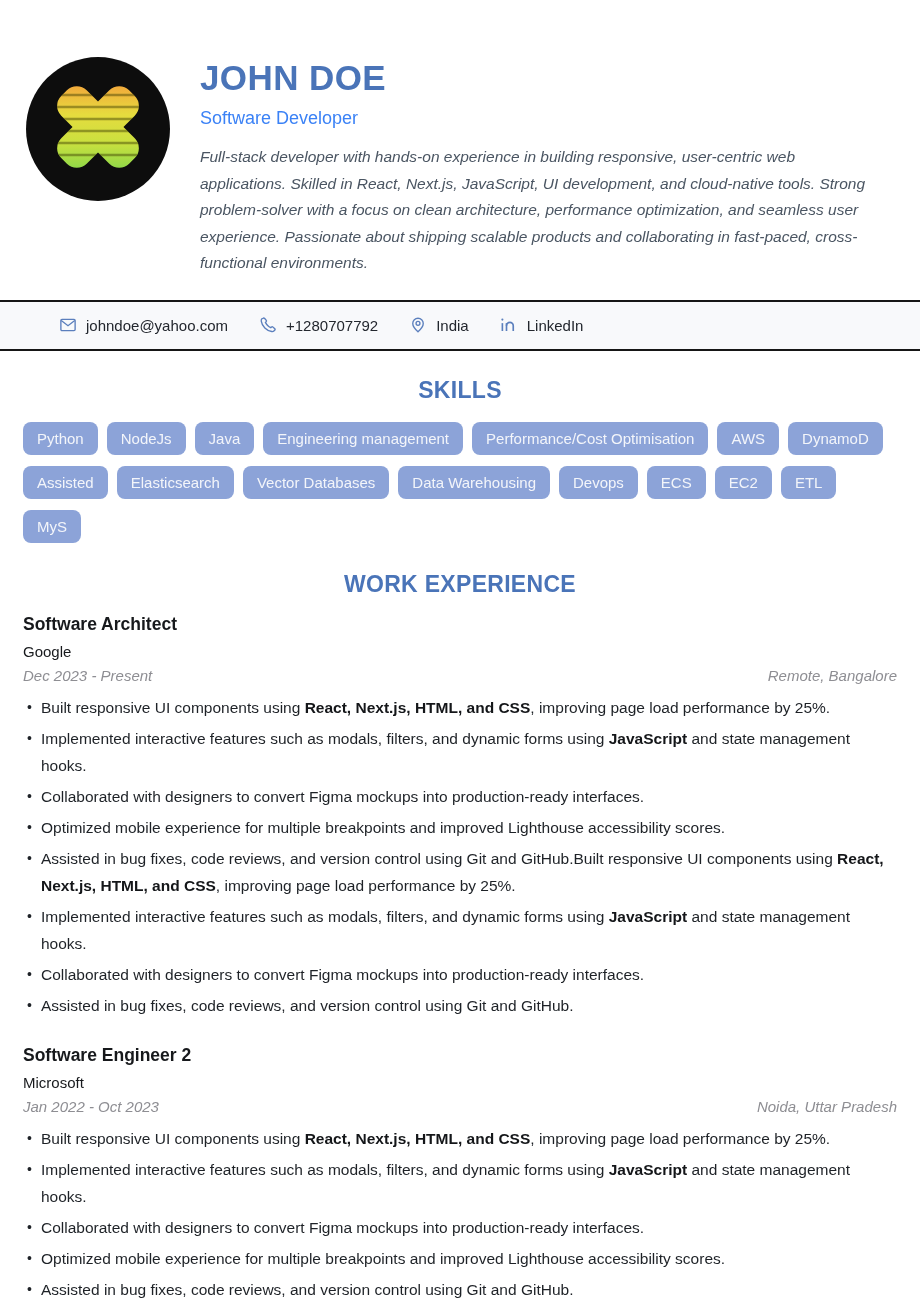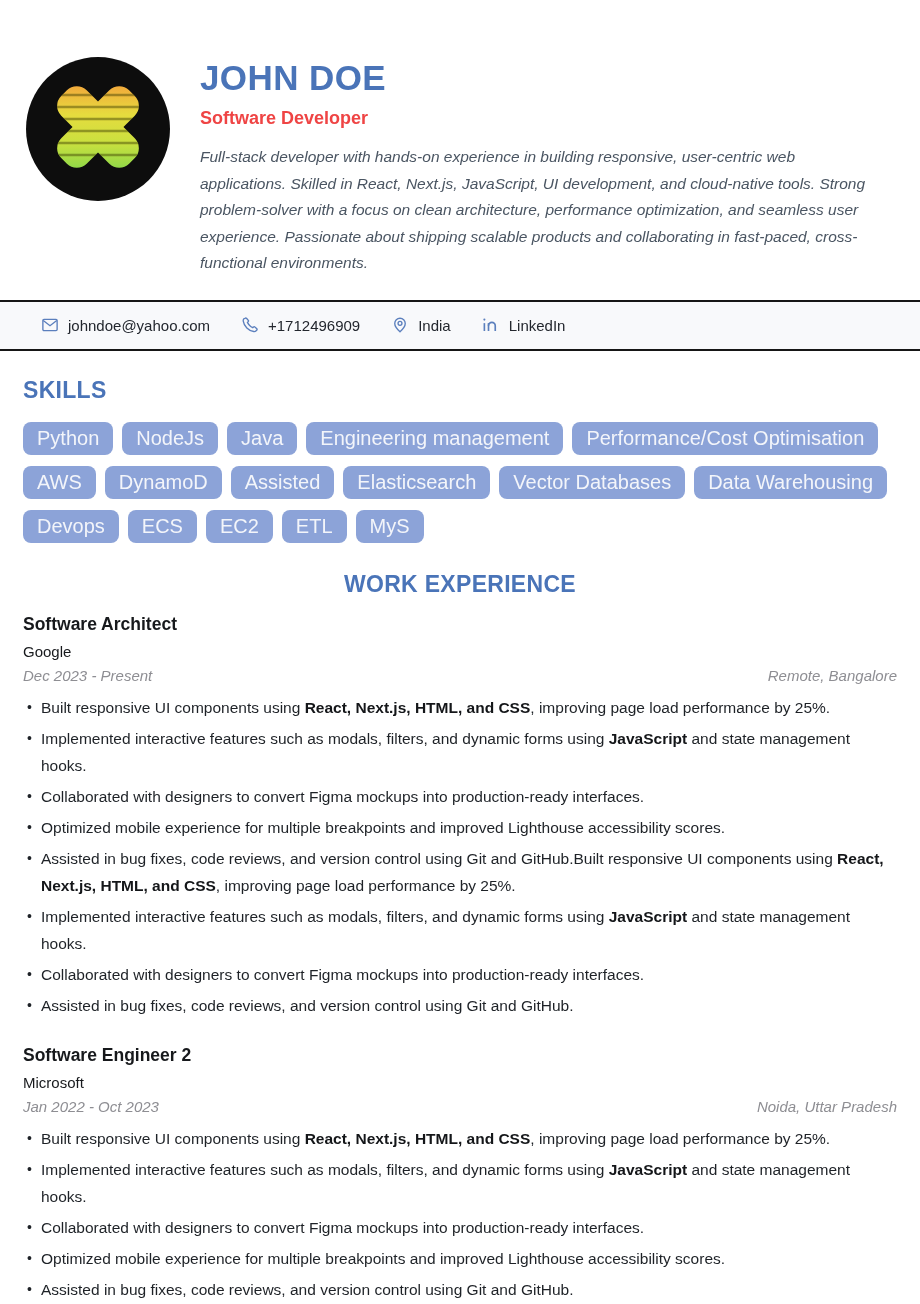--- a/index.html
+++ b/index.html
@@ -31,67 +31,67 @@
   .header-text { flex: 1; min-width: 0; padding-top: 1px; }
   .name {
     font-size: 35px;
     font-weight: 700;
     letter-spacing: 0.4px;
     color: #4a74b8;
     margin-bottom: 10px;
   }
   .job-title-head {
     font-size: 18px;
-    font-weight: 700;
-    color: #ef4444;
+    font-weight: 400;
+    color: #3b82f6;
     margin-bottom: 15px;
   }
   .summary {
     font-size: 15.5px;
     line-height: 26.5px;
     color: #4a5562;
     max-width: 684px;
     font-style: italic;
   }
 
   
   .contact-bar {
     margin-top: 23px;
     height: 51px;
     background: #f8f9fb;
     border-top: 2px solid #161616;
     border-bottom: 2px solid #161616;
     display: flex;
     align-items: center;
-    padding-left: 40px;
+    padding-left: 58px;
     gap: 30px;
   }
   .contact-item { display: inline-flex; align-items: center; gap: 9px; font-size: 15px; color: #23272e; }
   .contact-item .cicon { display: inline-flex; align-items: center; justify-content: center; width: 19px; height: 19px; color: #5b7fbd; }
   .contact-item .cicon svg { width: 18px; height: 18px; display: block; }
 
   
   .section { padding: 0 23px 0 23px; }
   .section-heading {
     font-size: 23px;
     font-weight: 700;
     letter-spacing: 0.3px;
     color: #4a74b8;
   }
-  .skills-section .section-heading { margin-top: 26px; margin-bottom: 18px; }
+  .skills-section .section-heading { margin-top: 26px; margin-bottom: 18px; text-align: center; }
   .tags {
     display: flex;
     flex-wrap: wrap;
     gap: 11px 9px;
     max-width: 876px;
   }
   .tag {
     background: #8ca3d8;
     color: #f3f5fa;
-    font-size: 20px;
+    font-size: 15px;
     line-height: 21px;
     padding: 6px 14px;
     border-radius: 8px;
     white-space: nowrap;
   }
 
   .experience-section .section-heading { margin-top: 28px; margin-bottom: 16px; text-align: center; }
 
   .job { margin-bottom: 16px; }
   .job + .job { margin-top: 26px; }
@@ -186,21 +186,21 @@
           </svg>
         </span>
         <span>johndoe@yahoo.com</span>
       </span>
       <span class="contact-item">
         <span class="cicon">
           <svg viewBox="0 0 24 24" fill="none" stroke="currentColor" stroke-width="1.8">
             <path d="M4 3.5c-.8.8-1.2 2-1 3.2.5 3.3 2.2 6.6 4.8 9.2 2.6 2.6 5.9 4.3 9.2 4.8 1.2.2 2.4-.2 3.2-1l.9-.9c.5-.5.5-1.4 0-1.9l-2.6-2.3c-.5-.5-1.3-.5-1.8 0l-1 1c-1.5-.7-3-1.7-4.2-2.9-1.2-1.2-2.2-2.7-2.9-4.2l1-1c.5-.5.5-1.3 0-1.8L7.3 3.1c-.5-.5-1.4-.5-1.9 0l-1.4.4z"></path>
           </svg>
         </span>
-        <span>+1712496909</span>
+        <span>+1280707792</span>
       </span>
       <span class="contact-item">
         <span class="cicon">
           <svg viewBox="0 0 24 24" fill="none" stroke="currentColor" stroke-width="1.8">
             <path d="M12 21s7-6.2 7-11a7 7 0 1 0-14 0c0 4.8 7 11 7 11z"></path>
             <circle cx="12" cy="9.8" r="2.6"></circle>
           </svg>
         </span>
         <span>India</span>
       </span>

